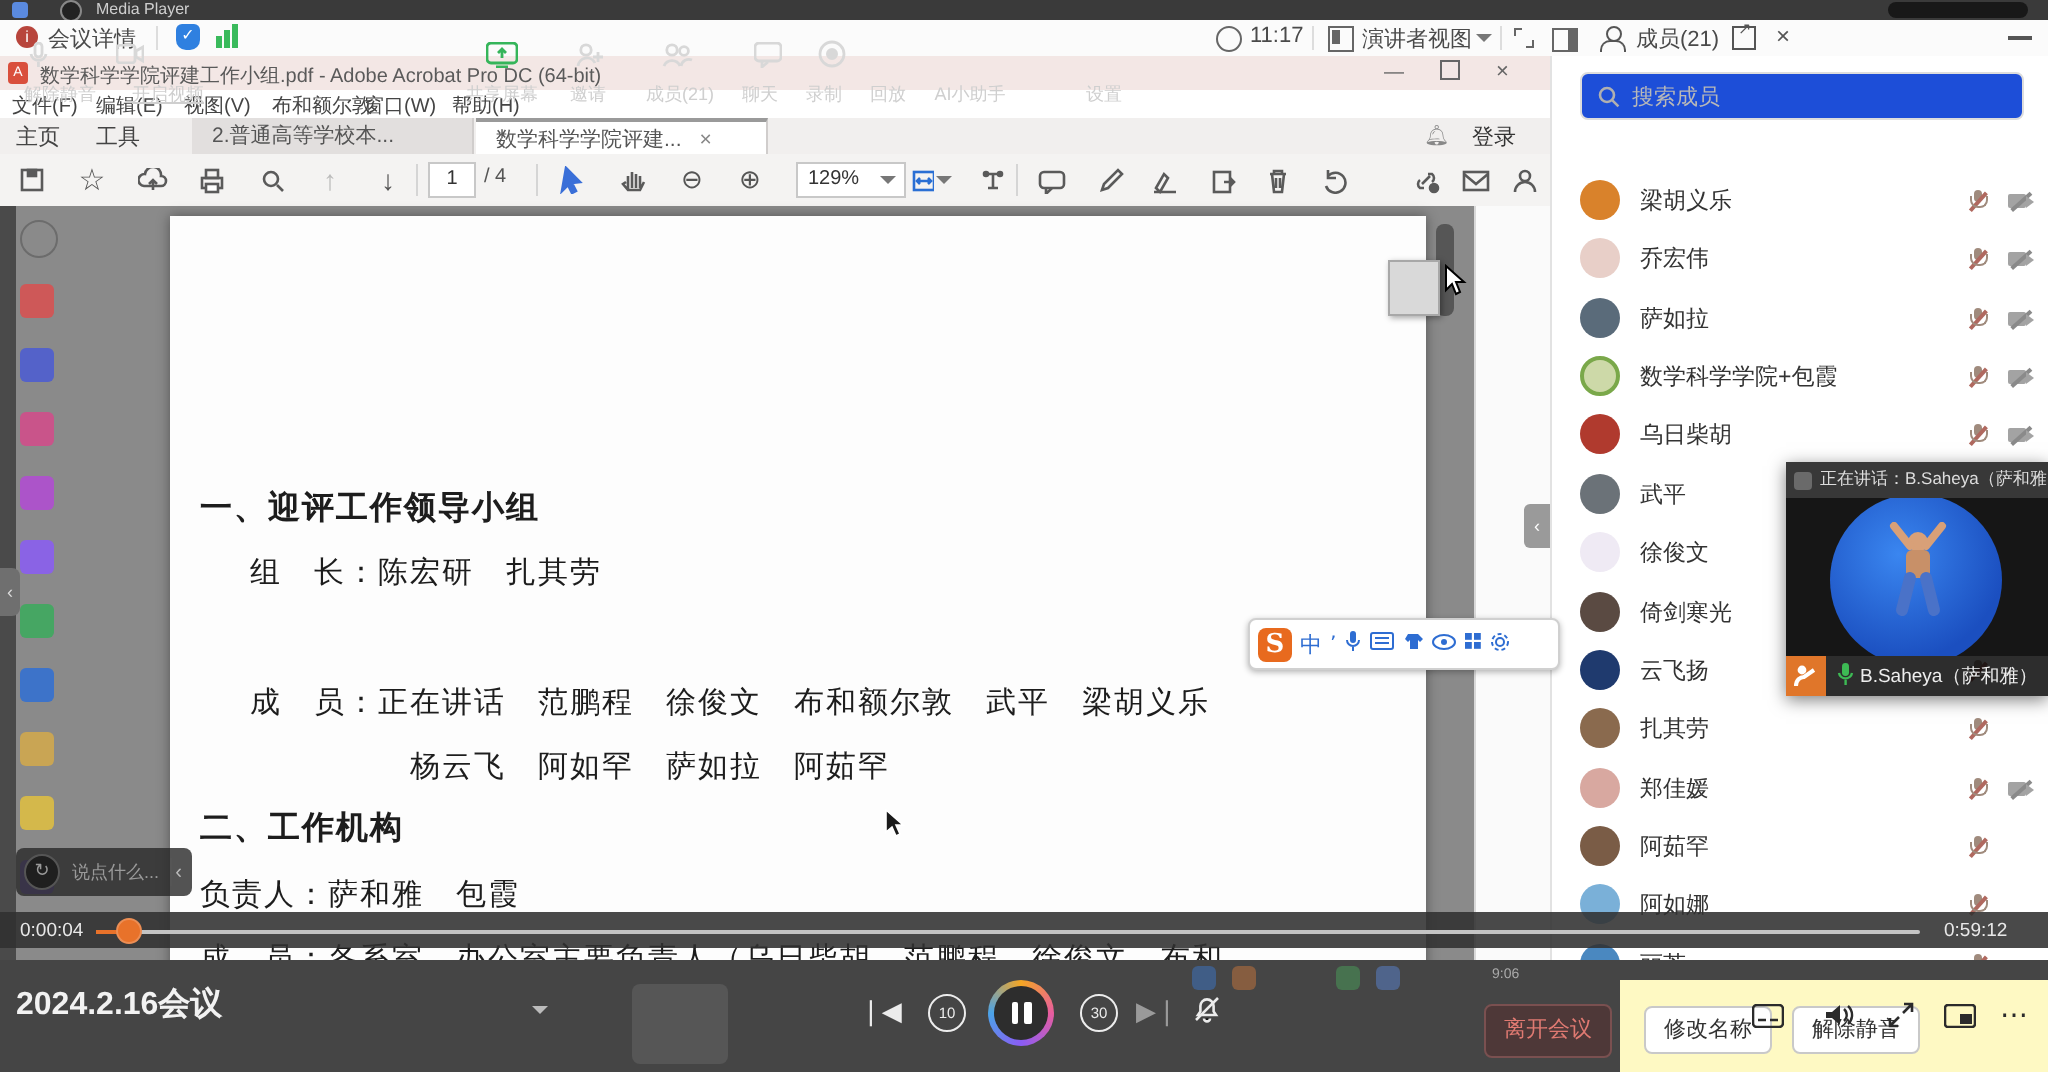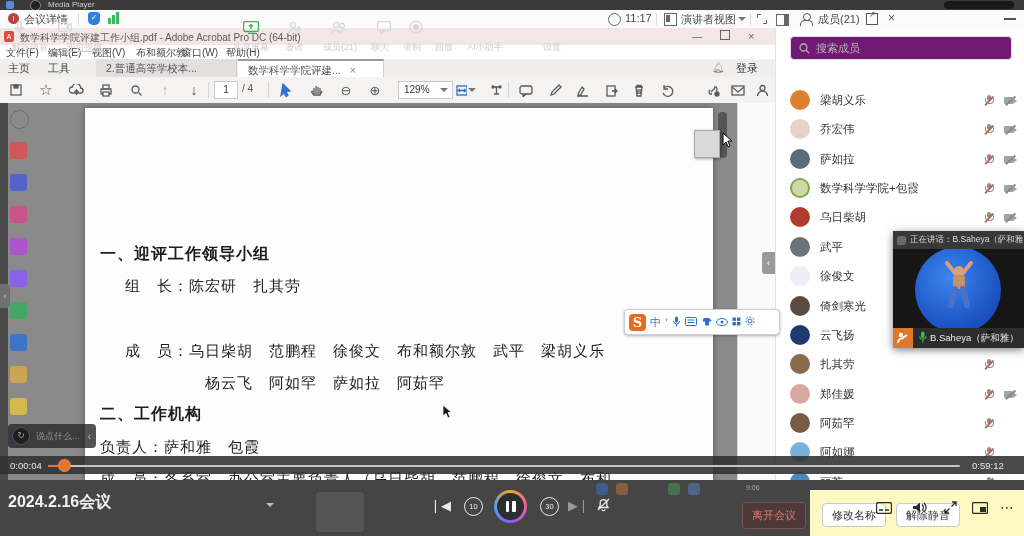--- a/index.html
+++ b/index.html
@@ -38,21 +38,21 @@
   
   .cursor{position:absolute;z-index:40;}
   
   #ime{position:absolute;left:624px;top:309px;width:146px;height:24px;background:#fff;border:1px solid #d0d0d0;border-radius:4px;box-shadow:0 1px 3px rgba(0,0,0,.3);z-index:16;display:flex;align-items:center;gap:4px;padding:0 4px;}
   #ime .s{width:17px;height:17px;border-radius:4px;background:#e86a1e;color:#fff;font-weight:bold;font-size:13px;text-align:center;line-height:17px;font-family:"DejaVu Serif",serif;}
   #ime .g{color:#2e6dd2;font-size:10px;}
   
   #chatov{position:absolute;left:8px;top:424px;width:88px;height:24px;background:rgba(40,40,40,.8);border-radius:4px;z-index:22;display:flex;align-items:center;}
   
   #panel{position:absolute;left:775px;top:28px;width:249px;height:508px;background:#fff;border-left:1px solid #e2e2e2;}
-  #searchbox{position:absolute;left:14px;top:8px;width:220px;height:22px;border:1px solid #ddd;border-radius:4px;background:#701a75;display:flex;align-items:center;color:#b8b8b8;font-size:11px;}
+  #searchbox{position:absolute;left:14px;top:8px;width:220px;height:22px;border:1px solid #ddd;border-radius:4px;background:#1d4ed8;display:flex;align-items:center;color:#b8b8b8;font-size:11px;}
   .mrow{position:absolute;left:0;width:249px;height:29px;}
   .av{position:absolute;left:14px;top:4px;width:20px;height:20px;border-radius:50%;}
   .mname{position:absolute;left:44px;top:7px;font-size:11.5px;color:#333;white-space:nowrap;max-width:130px;overflow:hidden;}
   .mic,.cam{position:absolute;top:8px;width:13px;height:13px;}
   .mic{left:206px;} .cam{left:228px;}
   .mic::before{content:"";position:absolute;left:5px;top:1px;width:4px;height:6px;border-radius:2px;background:#a08b7d;}
   .mic::after{content:"";position:absolute;left:3px;top:4px;width:7px;height:5px;border:1px solid #a08b7d;border-top:none;border-radius:0 0 4px 4px;}
   .mic i{position:absolute;left:1px;top:6px;width:12px;height:1.5px;background:#b0695f;transform:rotate(-48deg);}
   .cam::before{content:"";position:absolute;left:0;top:3px;width:9px;height:7px;border-radius:1px;background:#a3a3a3;}
   .cam::after{content:"";position:absolute;left:9px;top:4px;border-left:4px solid #a3a3a3;border-top:3px solid transparent;border-bottom:3px solid transparent;}
@@ -282,21 +282,21 @@
       </svg>
     </span>
 
   <div id="docarea"></div>
   <div id="leftnub"></div>
   <span class="abs" style="left:0;top:284px;width:10px;height:24px;background:#6f6f6f;border-radius:0 4px 4px 0;color:#ddd;font-size:9px;text-align:center;line-height:24px;z-index:6;">‹</span>
 
   <div id="page"></div>
   <div class="dln" style="left:100px;top:244px;font-weight:bold;font-size:16px;">一、迎评工作领导小组</div>
   <div class="dln" style="left:125px;top:277px;">组　长：陈宏研　扎其劳</div>
-  <div class="dln" style="left:125px;top:342px;">成　员：乌日柴胡　范鹏程　徐俊文　布和额尔敦　武平　梁胡义乐</div>
+  <div class="dln" style="left:125px;top:342px;">成　员：正在讲话　范鹏程　徐俊文　布和额尔敦　武平　梁胡义乐</div>
   <div class="dln" style="left:205px;top:374px;">杨云飞　阿如罕　萨如拉　阿茹罕</div>
   <div class="dln" style="left:100px;top:404px;font-weight:bold;font-size:16px;">二、工作机构</div>
   <div class="dln" style="left:100px;top:438px;">负责人：萨和雅　包霞</div>
   <div class="dln" style="left:100px;top:470px;">成　员：各系室、办公室主要负责人（乌日柴胡　范鹏程　徐俊文　布和</div>
 
   <span class="abs" style="left:718px;top:112px;width:9px;height:46px;background:#565656;border-radius:4px;z-index:5;"></span>
   <span class="abs" style="left:694px;top:130px;width:24px;height:26px;background:#d9d9d9;border:1px solid #a8a8a8;box-shadow:1px 1px 3px rgba(0,0,0,.35);z-index:5;"></span>
   <svg class="cursor" style="left:722px;top:132px;" width="12" height="16">
       <path d="M1 1l0 12 3-3 2 5 2-1-2-5 4 0z" fill="#fff" stroke="#000" stroke-width="1"></path>
     </svg>

